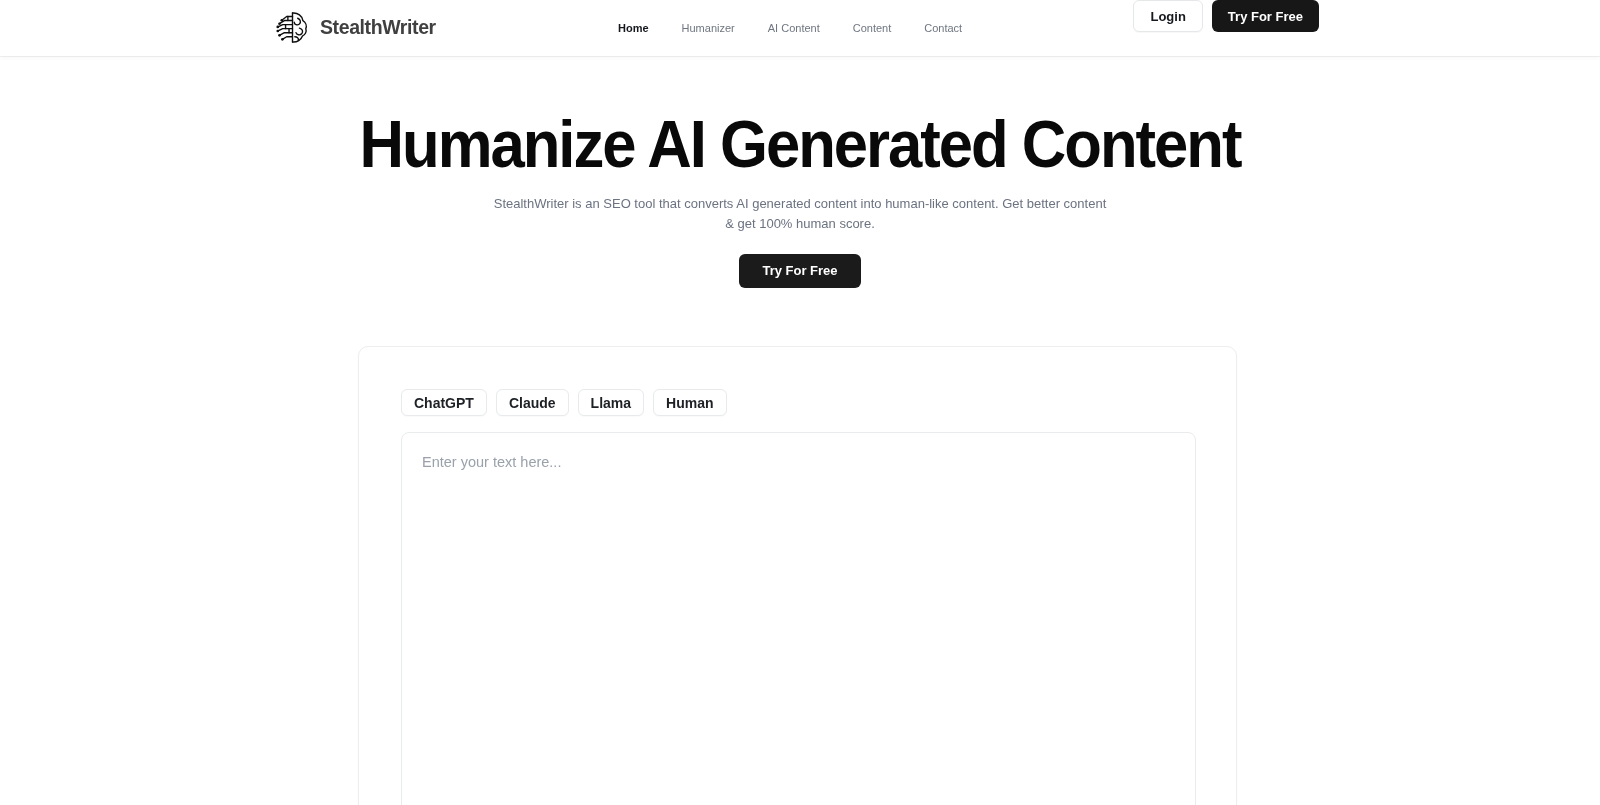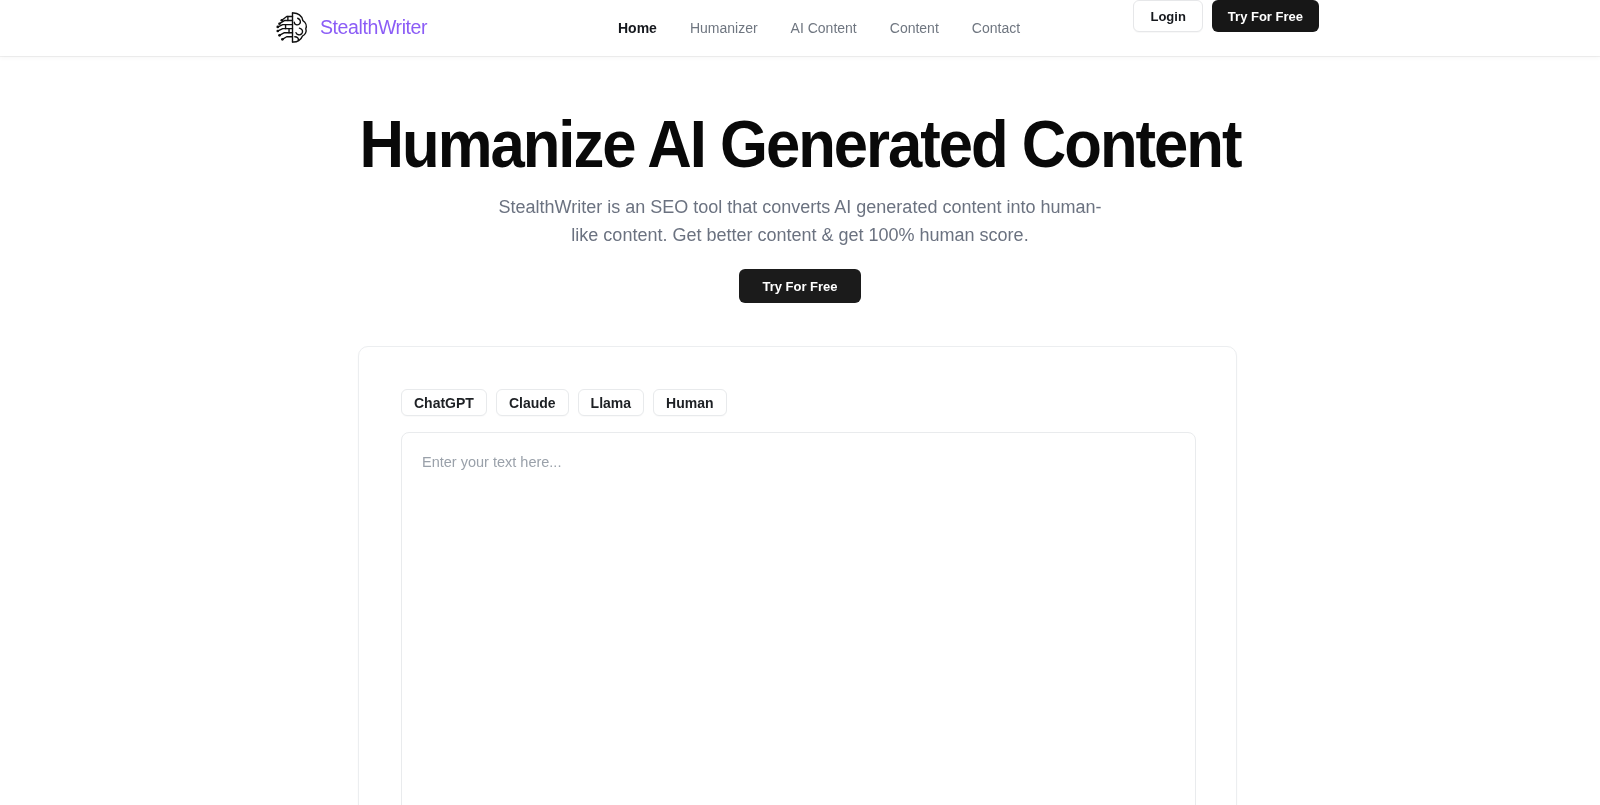--- a/index.html
+++ b/index.html
@@ -39,38 +39,38 @@
     cursor: pointer;
   }
   .brand-mark {
     width: 37px;
     height: 37px;
     display: block;
     flex: 0 0 auto;
   }
   .brand-name {
     font-size: 19.5px;
-    font-weight: 400;
+    font-weight: 700;
     letter-spacing: -0.4px;
-    color: #8b5cf6;
+    color: #404040;
     white-space: nowrap;
     font-family: "Liberation Sans", sans-serif;
   }
 
   .main-nav {
     position: absolute;
     left: 618px;
     top: 0;
     height: 56px;
     display: flex;
     align-items: center;
     gap: 0;
   }
   .nav-link {
-    font-size: 14px;
+    font-size: 11px;
     color: #6f7680;
     white-space: nowrap;
     cursor: pointer;
     text-decoration: none;
     padding: 0 0;
     font-weight: 400;
     text-align: center;
   }
   .nav-link + .nav-link { margin-left: 33px; }
   .nav-link.is-active {
@@ -124,21 +124,21 @@
     font-size: 67px;
     line-height: 1.04;
     font-weight: 700;
     letter-spacing: -2.2px;
     color: #090909;
     transform: scaleX(0.92);
     transform-origin: center center;
   }
   .hero-sub {
     margin-top: 15px;
-    font-size: 18px;
+    font-size: 13px;
     line-height: 1.55;
     color: #6b7280;
     max-width: 620px;
     margin-left: auto;
     margin-right: auto;
   }
   .hero-cta-wrap {
     margin-top: 20px;
     display: flex;
     justify-content: center;

